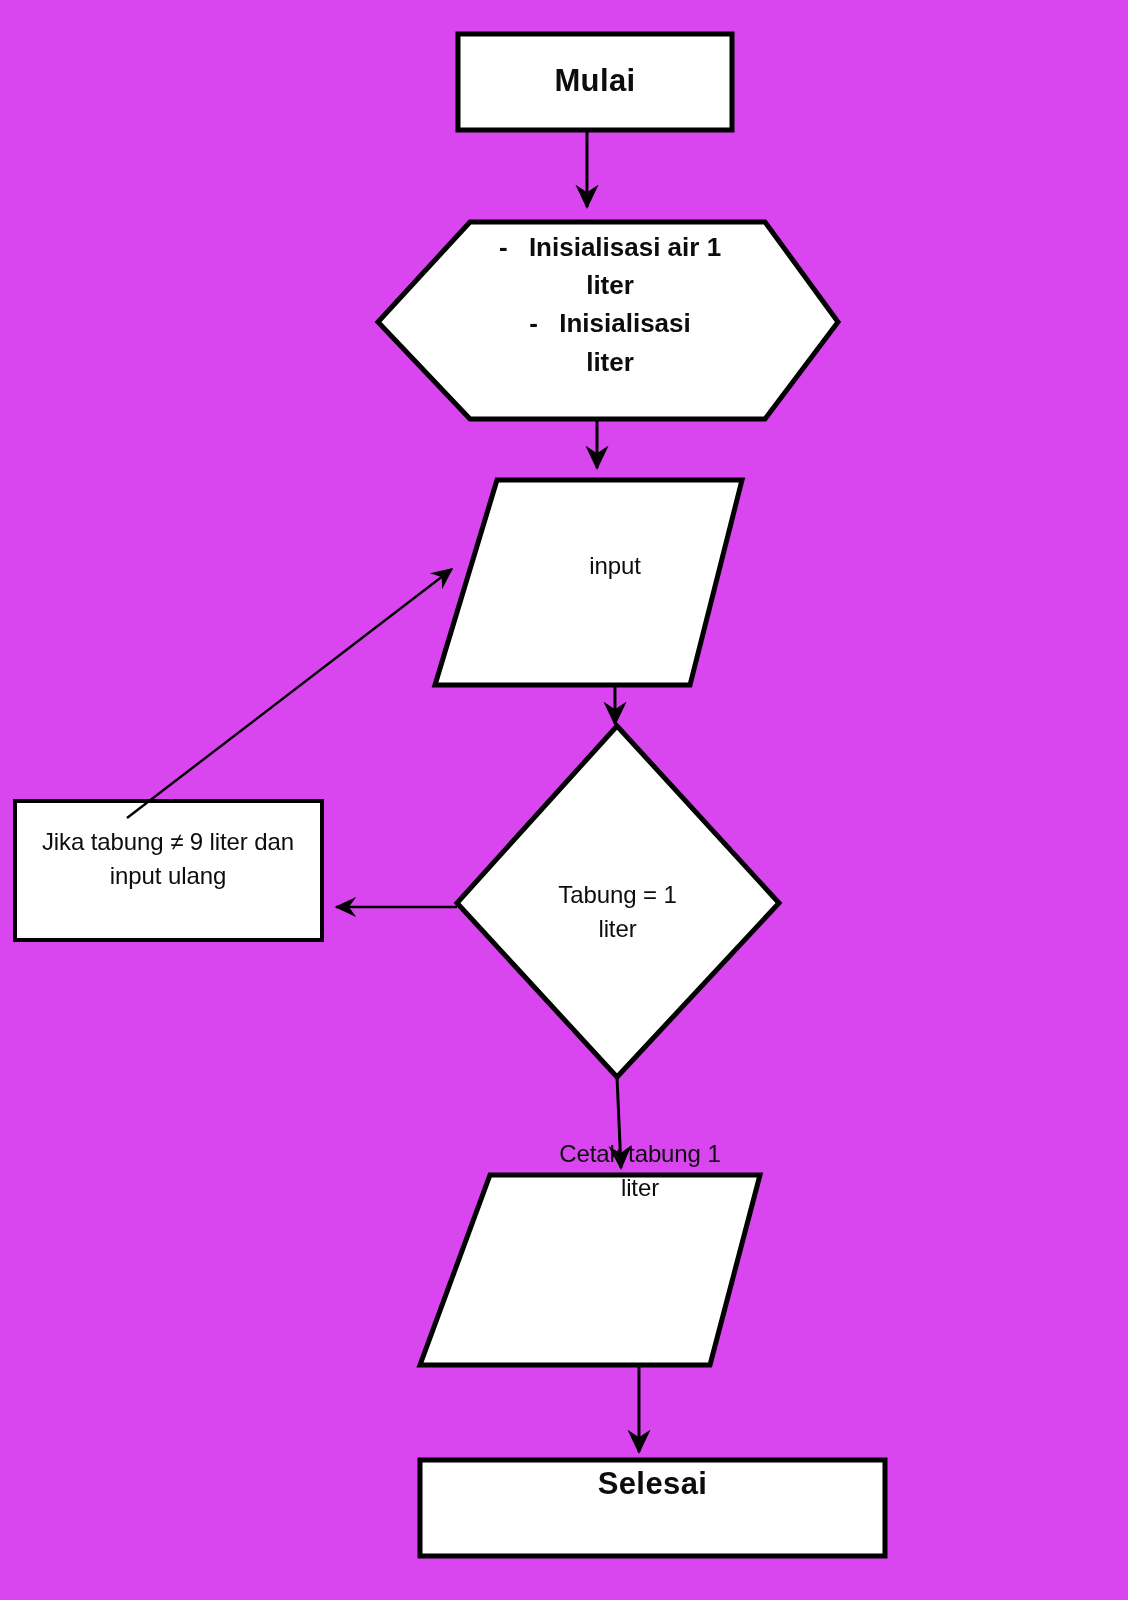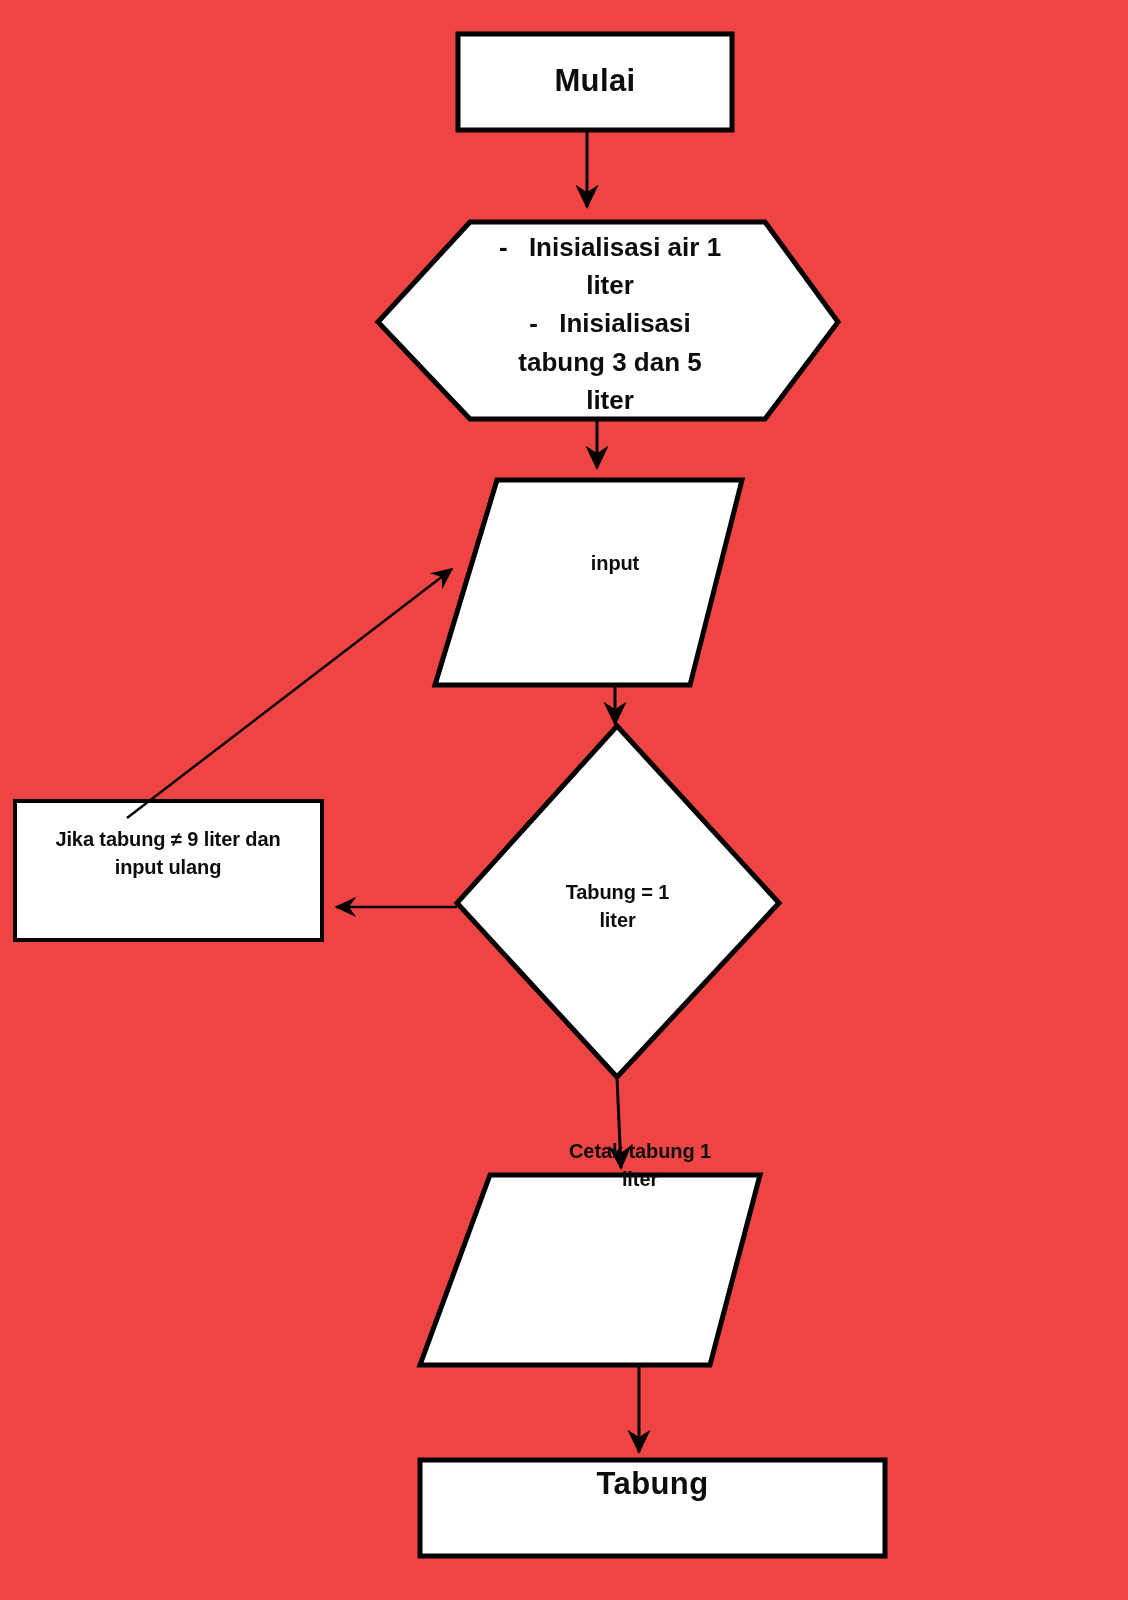--- a/index.html
+++ b/index.html
@@ -7,21 +7,21 @@
     padding: 0;
     background: #ffffff;
   }
   body {
     font-family: "Liberation Sans", sans-serif;
   }
   #canvas {
     position: relative;
     width: 1128px;
     height: 1600px;
-    background: #ef4444;
+    background: #d946ef;
     overflow: hidden;
   }
   svg.flow {
     position: absolute;
     top: 0;
     left: 0;
     width: 1128px;
     height: 1600px;
   }
   .shape-outline {
@@ -55,22 +55,22 @@
     line-height: 1.42;
     white-space: pre-line;
     letter-spacing: -0.1px;
   }
   .label-terminal {
     font-size: 31px;
     font-weight: bold;
     letter-spacing: 0.4px;
   }
   .label-body {
-    font-size: 20px;
-    font-weight: bold;
+    font-size: 24px;
+    font-weight: normal;
   }
   .label-list {
     position: absolute;
     color: #0d0d0d;
     font-family: "Liberation Sans", sans-serif;
     font-weight: bold;
     font-size: 26px;
     line-height: 1.47;
     text-align: center;
   }
@@ -127,30 +127,29 @@
 
     <rect class="shape-outline" x="420" y="1460" width="465" height="96"></rect>
   </svg>
 
   <div class="label label-terminal" style="left:458px; top:59px; width:274px;">Mulai</div>
 
   <div class="label-list" style="left:440px; top:228px; width:340px;">
     <span class="li-row"><span class="li-dash">-</span><span>Inisialisasi air 1</span></span>
     <span class="li-row"><span>liter</span></span>
     <span class="li-row"><span class="li-dash">-</span><span>Inisialisasi</span></span>
-    <span class="li-row"><span>tabung 3 dan 5</span></span>
     <span class="li-row"><span>liter</span></span>
   </div>
 
   <div class="label label-body" style="left:490px; top:549px; width:250px;">input</div>
 
   <div class="label label-body" style="left:500px; top:866px; width:235px;margin-top:12px;">Tabung = 1
 liter</div>
 
   <div class="label label-body" style="left:18px; top:825px; width:300px;">Jika tabung ≠ 9 liter dan
 input ulang</div>
 
   <div class="label label-body" style="left:465px; top:1137px; width:350px;">Cetak tabung 1
 liter</div>
 
-  <div class="label label-terminal" style="left:420px; top:1462px; width:465px;">Tabung</div>
+  <div class="label label-terminal" style="left:420px; top:1462px; width:465px;">Selesai</div>
 
 </div>
 
 </body></html>

